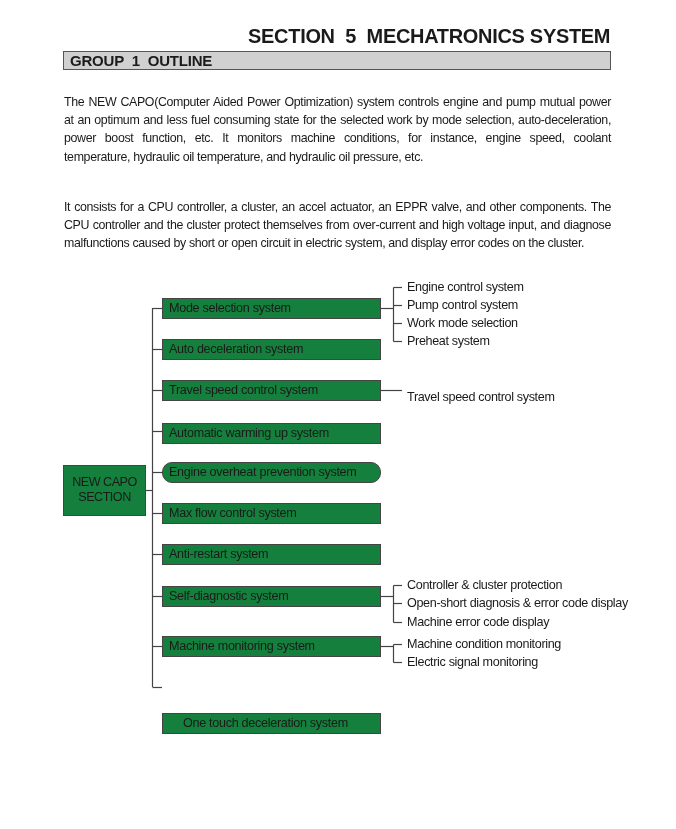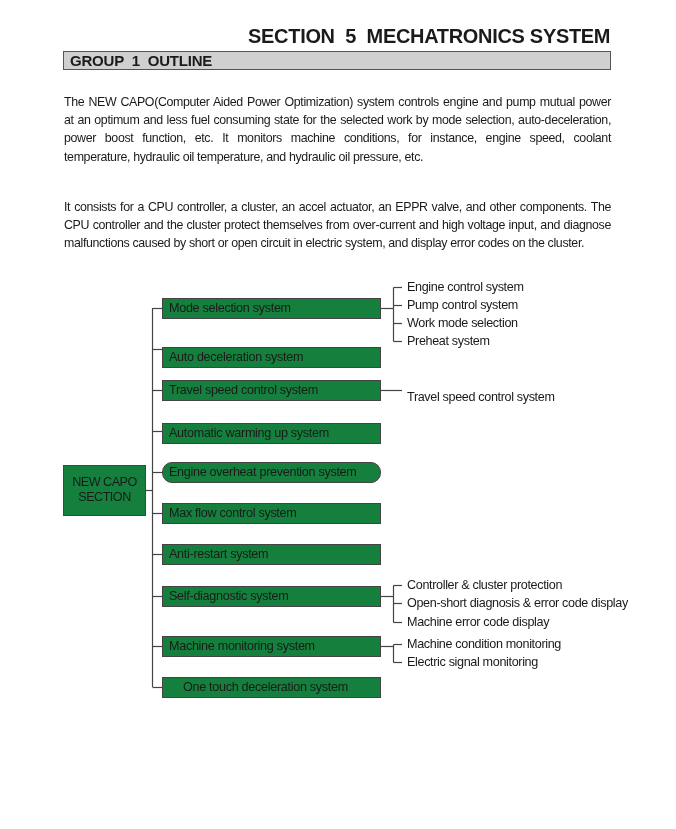--- a/index.html
+++ b/index.html
@@ -71,28 +71,28 @@
   <div>NEW CAPO</div>
   <div>SECTION</div>
 </div>
 
 <div id="systems-container">
     <div class="box sys-box" style="top: 298px;">Mode selection system</div>
     <div class="sub" style="top: 279px;">Engine control system</div>
     <div class="sub" style="top: 297px;">Pump control system</div>
     <div class="sub" style="top: 315px;">Work mode selection</div>
     <div class="sub" style="top: 333px;">Preheat system</div>
-    <div class="box sys-box" style="top: 347px;">Auto deceleration system</div>
+    <div class="box sys-box" style="top: 339px;">Auto deceleration system</div>
     <div class="box sys-box" style="top: 380px;">Travel speed control system</div>
     <div class="sub" style="top: 389px;">Travel speed control system</div>
     <div class="box sys-box" style="top: 423px;">Automatic warming up system</div>
     <div class="box sys-box" style="top: 462px; border-radius: 10px;">Engine overheat prevention system</div>
     <div class="box sys-box" style="top: 503px;">Max flow control system</div>
     <div class="box sys-box" style="top: 544px;">Anti-restart system</div>
     <div class="box sys-box" style="top: 586px;">Self-diagnostic system</div>
     <div class="sub" style="top: 577px;">Controller &amp; cluster protection</div>
     <div class="sub" style="top: 595px;">Open-short diagnosis &amp; error code display</div>
     <div class="sub" style="top: 614px;">Machine error code display</div>
     <div class="box sys-box" style="top: 636px;">Machine monitoring system</div>
     <div class="sub" style="top: 636px;">Machine condition monitoring</div>
     <div class="sub" style="top: 654px;">Electric signal monitoring</div>
-    <div class="box sys-box" style="top: 677px; padding-left: 20px;">One touch deceleration system</div>
+    <div class="box sys-box" style="top: 713px; padding-left: 20px;">One touch deceleration system</div>
   </div>
 
 </body></html>

